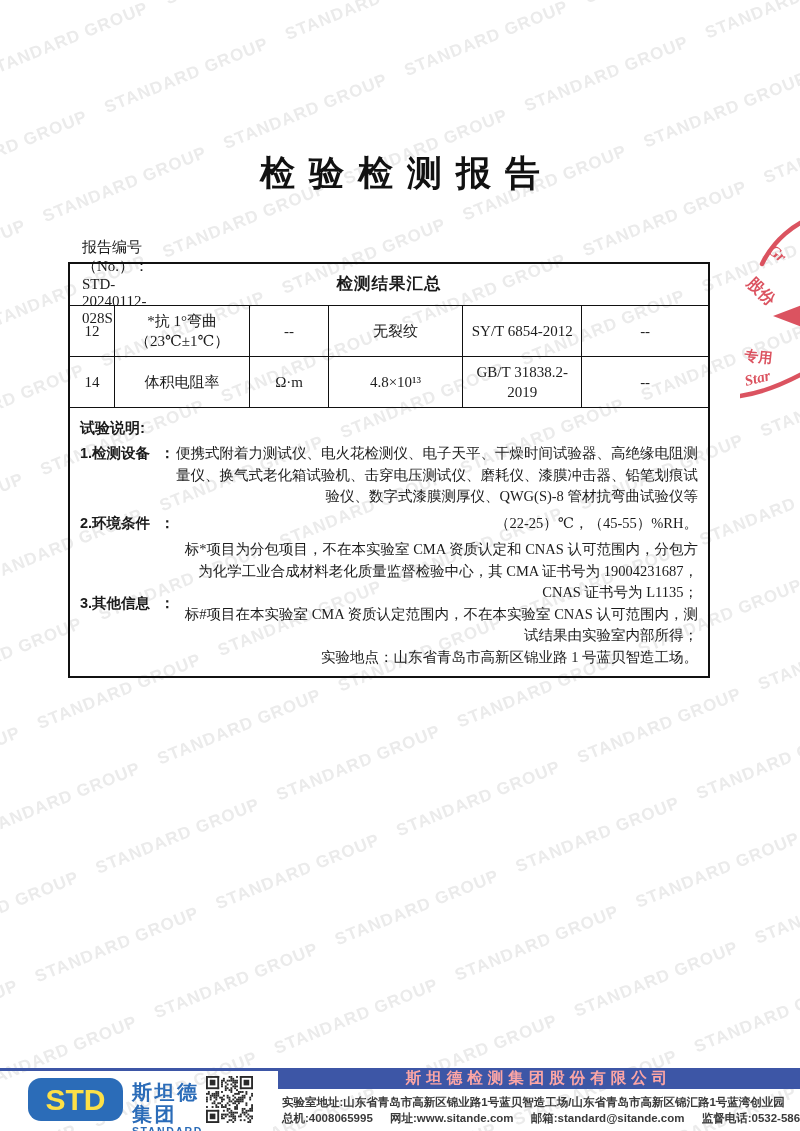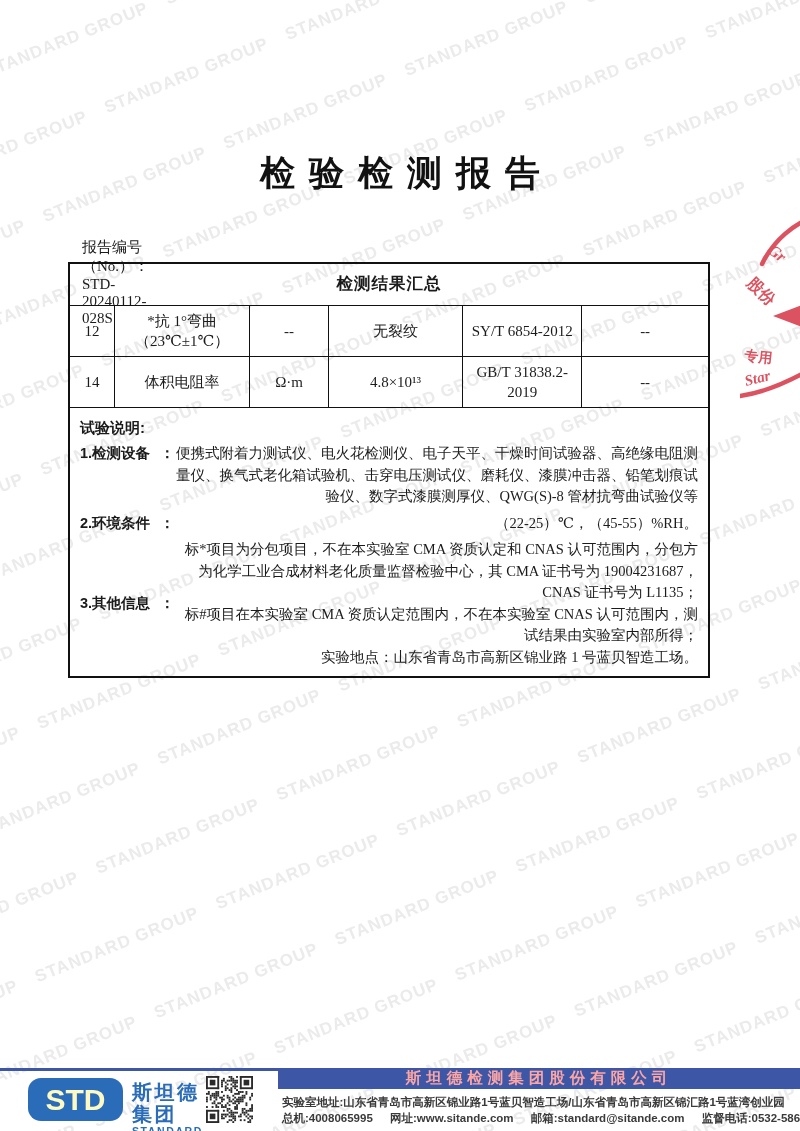--- a/index.html
+++ b/index.html
@@ -53,21 +53,21 @@
     opacity:0.9;pointer-events:none;}
   .stamp text{fill:var(--stamp-red);}
   
   .footer-line{position:absolute;left:0;top:1068px;width:800px;height:3px;
     background:var(--brand-blue);}
   .footer-banner{position:absolute;left:278px;top:1068px;width:522px;height:21px;
     background:var(--brand-blue);color:#fca5a5;display:flex;align-items:center;
     justify-content:center;font-family:"Liberation Sans",sans-serif;font-weight:bold;
     font-size:15.5px;letter-spacing:5px;}
   .logo-badge{position:absolute;left:28px;top:1078px;width:95px;height:43px;
-    background:var(--logo-blue);border-radius:13px;color:#fef9c3;display:flex;
+    background:var(--logo-blue);border-radius:13px;color:#fde047;display:flex;
     align-items:center;justify-content:center;font-family:"Liberation Sans",sans-serif;
     font-weight:bold;font-size:30px;letter-spacing:0px;}
   .logo-text{position:absolute;left:132px;top:1081px;color:var(--logo-blue);
     font-family:"Liberation Sans",sans-serif;}
   .logo-cn{font-weight:bold;font-size:20px;letter-spacing:2.5px;line-height:22px;}
   .logo-en{font-weight:bold;font-size:10.5px;letter-spacing:1.6px;line-height:13px;}
   .footer-qr{position:absolute;left:206px;top:1076px;width:47px;height:47px;}
   .footer-address{position:absolute;left:282px;top:1095px;width:514px;
     font-family:"Liberation Sans",sans-serif;font-weight:bold;font-size:11.5px;
     color:#3a3a3a;line-height:14.5px;white-space:nowrap;}

